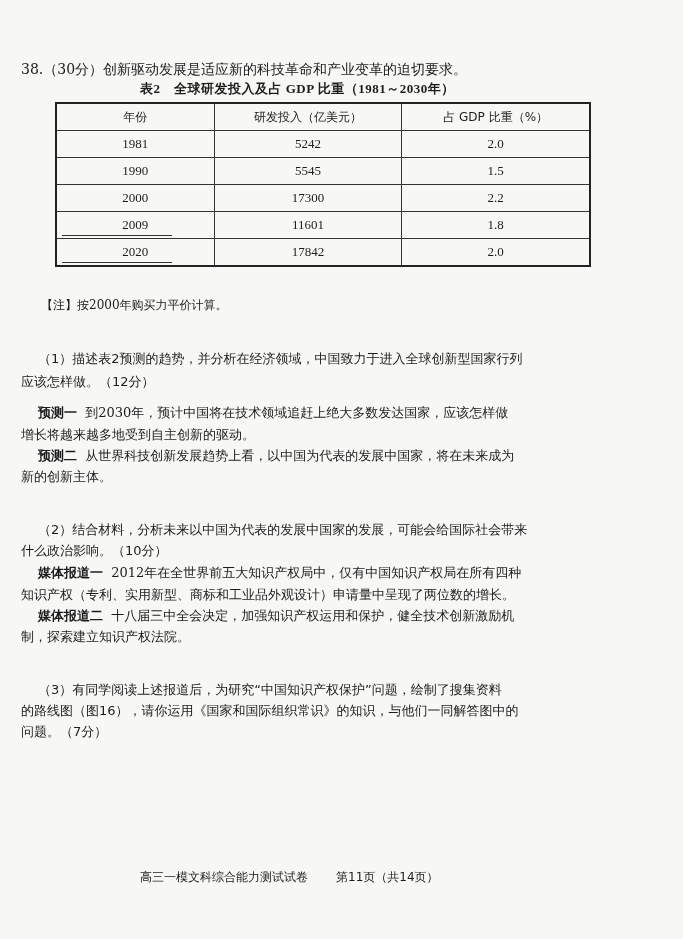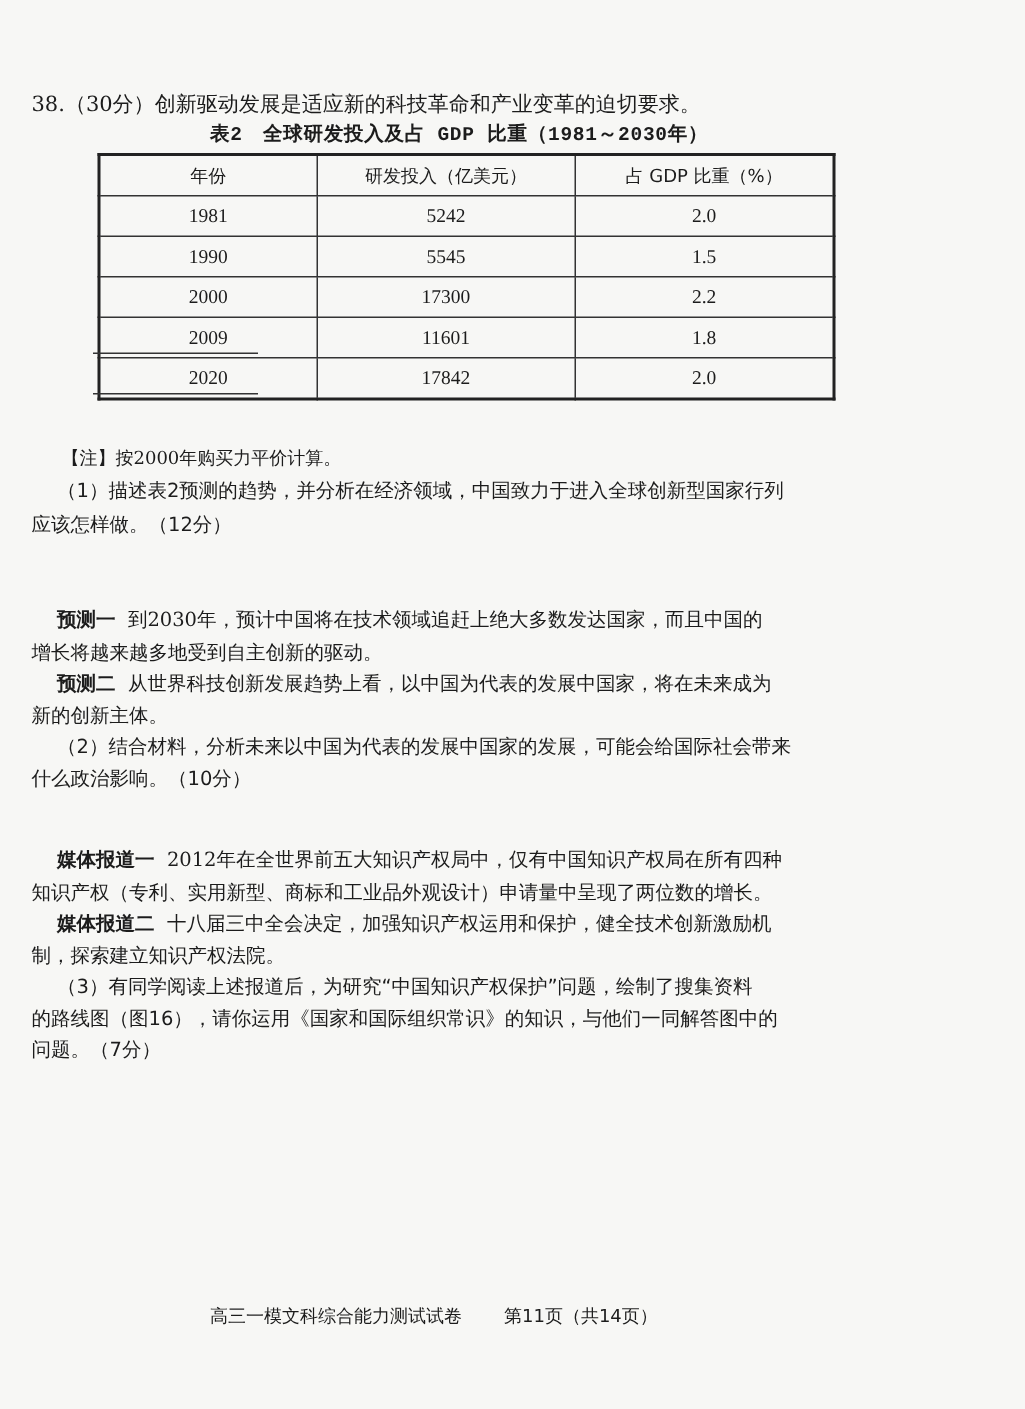--- a/index.html
+++ b/index.html
@@ -2,34 +2,34 @@
 <html><head>
 <meta charset="utf-8">
 <style>
   html, body { margin:0; padding:0; }
   body {
     width:683px; height:939px; background:#f7f7f5; position:relative; overflow:hidden;
     font-family:"DejaVu Serif", "Liberation Serif", serif; color:#1c1c1c;
   }
   .abs { position:absolute; white-space:nowrap; }
   .q-title { left:21px; top:61px; font-size:14px; }
-  .tbl-caption { left:140px; top:80px; font-size:13px; font-weight:bold; font-family:Liberation Mono, monospace; letter-spacing:0.5px; }
+  .tbl-caption { left:140px; top:80px; font-size:13px; font-weight:bold; font-family:Liberation Serif, serif; letter-spacing:0.5px; }
   table.data {
-    position:absolute; left:65px; top:102px; width:492px; border-collapse:collapse;
+    position:absolute; left:55px; top:102px; width:536px; border-collapse:collapse;
     font-size:13px; font-family:"Liberation Serif", serif;border-radius:13px;
   }
   table.data th, table.data td {
     border:1px solid #333; height:26px; text-align:center; padding:0; font-weight:normal;
   }
   table.data { border:2px solid #222; }
   table.data th { font-family:"DejaVu Sans", sans-serif; font-size:12px; }
   .col1 { width:136px; } .col2 { width:162px; } .col3 { width:162px; }
   .note { left:41px; top:297px; font-size:12px; }
   .p { font-size:13px; }
-  .bold-sans { font-family:"DejaVu Sans", "Liberation Sans", sans-serif; }
+  .bold-sans { font-family:"DejaVu Sans", "Liberation Sans", sans-serif;margin-top:32px; }
   .label-strong { font-weight:bold; font-family:"DejaVu Sans", sans-serif; }
   .footer { left:140px; top:869px; font-size:12px; font-family:"DejaVu Sans", sans-serif; }
   .footer .pg { margin-left:28px; }
   .scribble { position:absolute; border-top:1px solid #333; }
 </style>
 </head>
 <body>
 
 <div class="abs q-title">
   <span>38.</span><span>（30分）</span><span>创新驱动发展是适应新的科技革命和产业变革的迫切要求。</span>
@@ -76,21 +76,21 @@
 
 <div class="scribble" style="left:62px;top:235px;width:110px;"></div>
 <div class="scribble" style="left:62px;top:262px;width:110px;"></div>
 
 <div class="abs note">【注】按2000年购买力平价计算。</div>
 
 <div class="abs p bold-sans" style="left:38px;top:318px;">（1）描述表2预测的趋势，并分析在经济领域，中国致力于进入全球创新型国家行列</div>
 <div class="abs p bold-sans" style="left:21px;top:341px;">应该怎样做。（12分）</div>
 
 <div class="abs p" style="left:38px;top:404px;">
-  <span class="label-strong">预测一</span>&nbsp;&nbsp;<span>到2030年，预计中国将在技术领域追赶上绝大多数发达国家，而且中国的</span>
+  <span class="label-strong">预测一</span>&nbsp;&nbsp;<span>到2030年，预计中国将在技术领域追赶上绝大多数发达国家，应该怎样做</span>
 </div>
 <div class="abs p" style="left:21px;top:426px;">增长将越来越多地受到自主创新的驱动。</div>
 <div class="abs p" style="left:38px;top:447px;">
   <span class="label-strong">预测二</span>&nbsp;&nbsp;<span>从世界科技创新发展趋势上看，以中国为代表的发展中国家，将在未来成为</span>
 </div>
 <div class="abs p" style="left:21px;top:468px;">新的创新主体。</div>
 
 <div class="abs p bold-sans" style="left:38px;top:489px;">（2）结合材料，分析未来以中国为代表的发展中国家的发展，可能会给国际社会带来</div>
 <div class="abs p bold-sans" style="left:21px;top:510px;">什么政治影响。（10分）</div>
 

